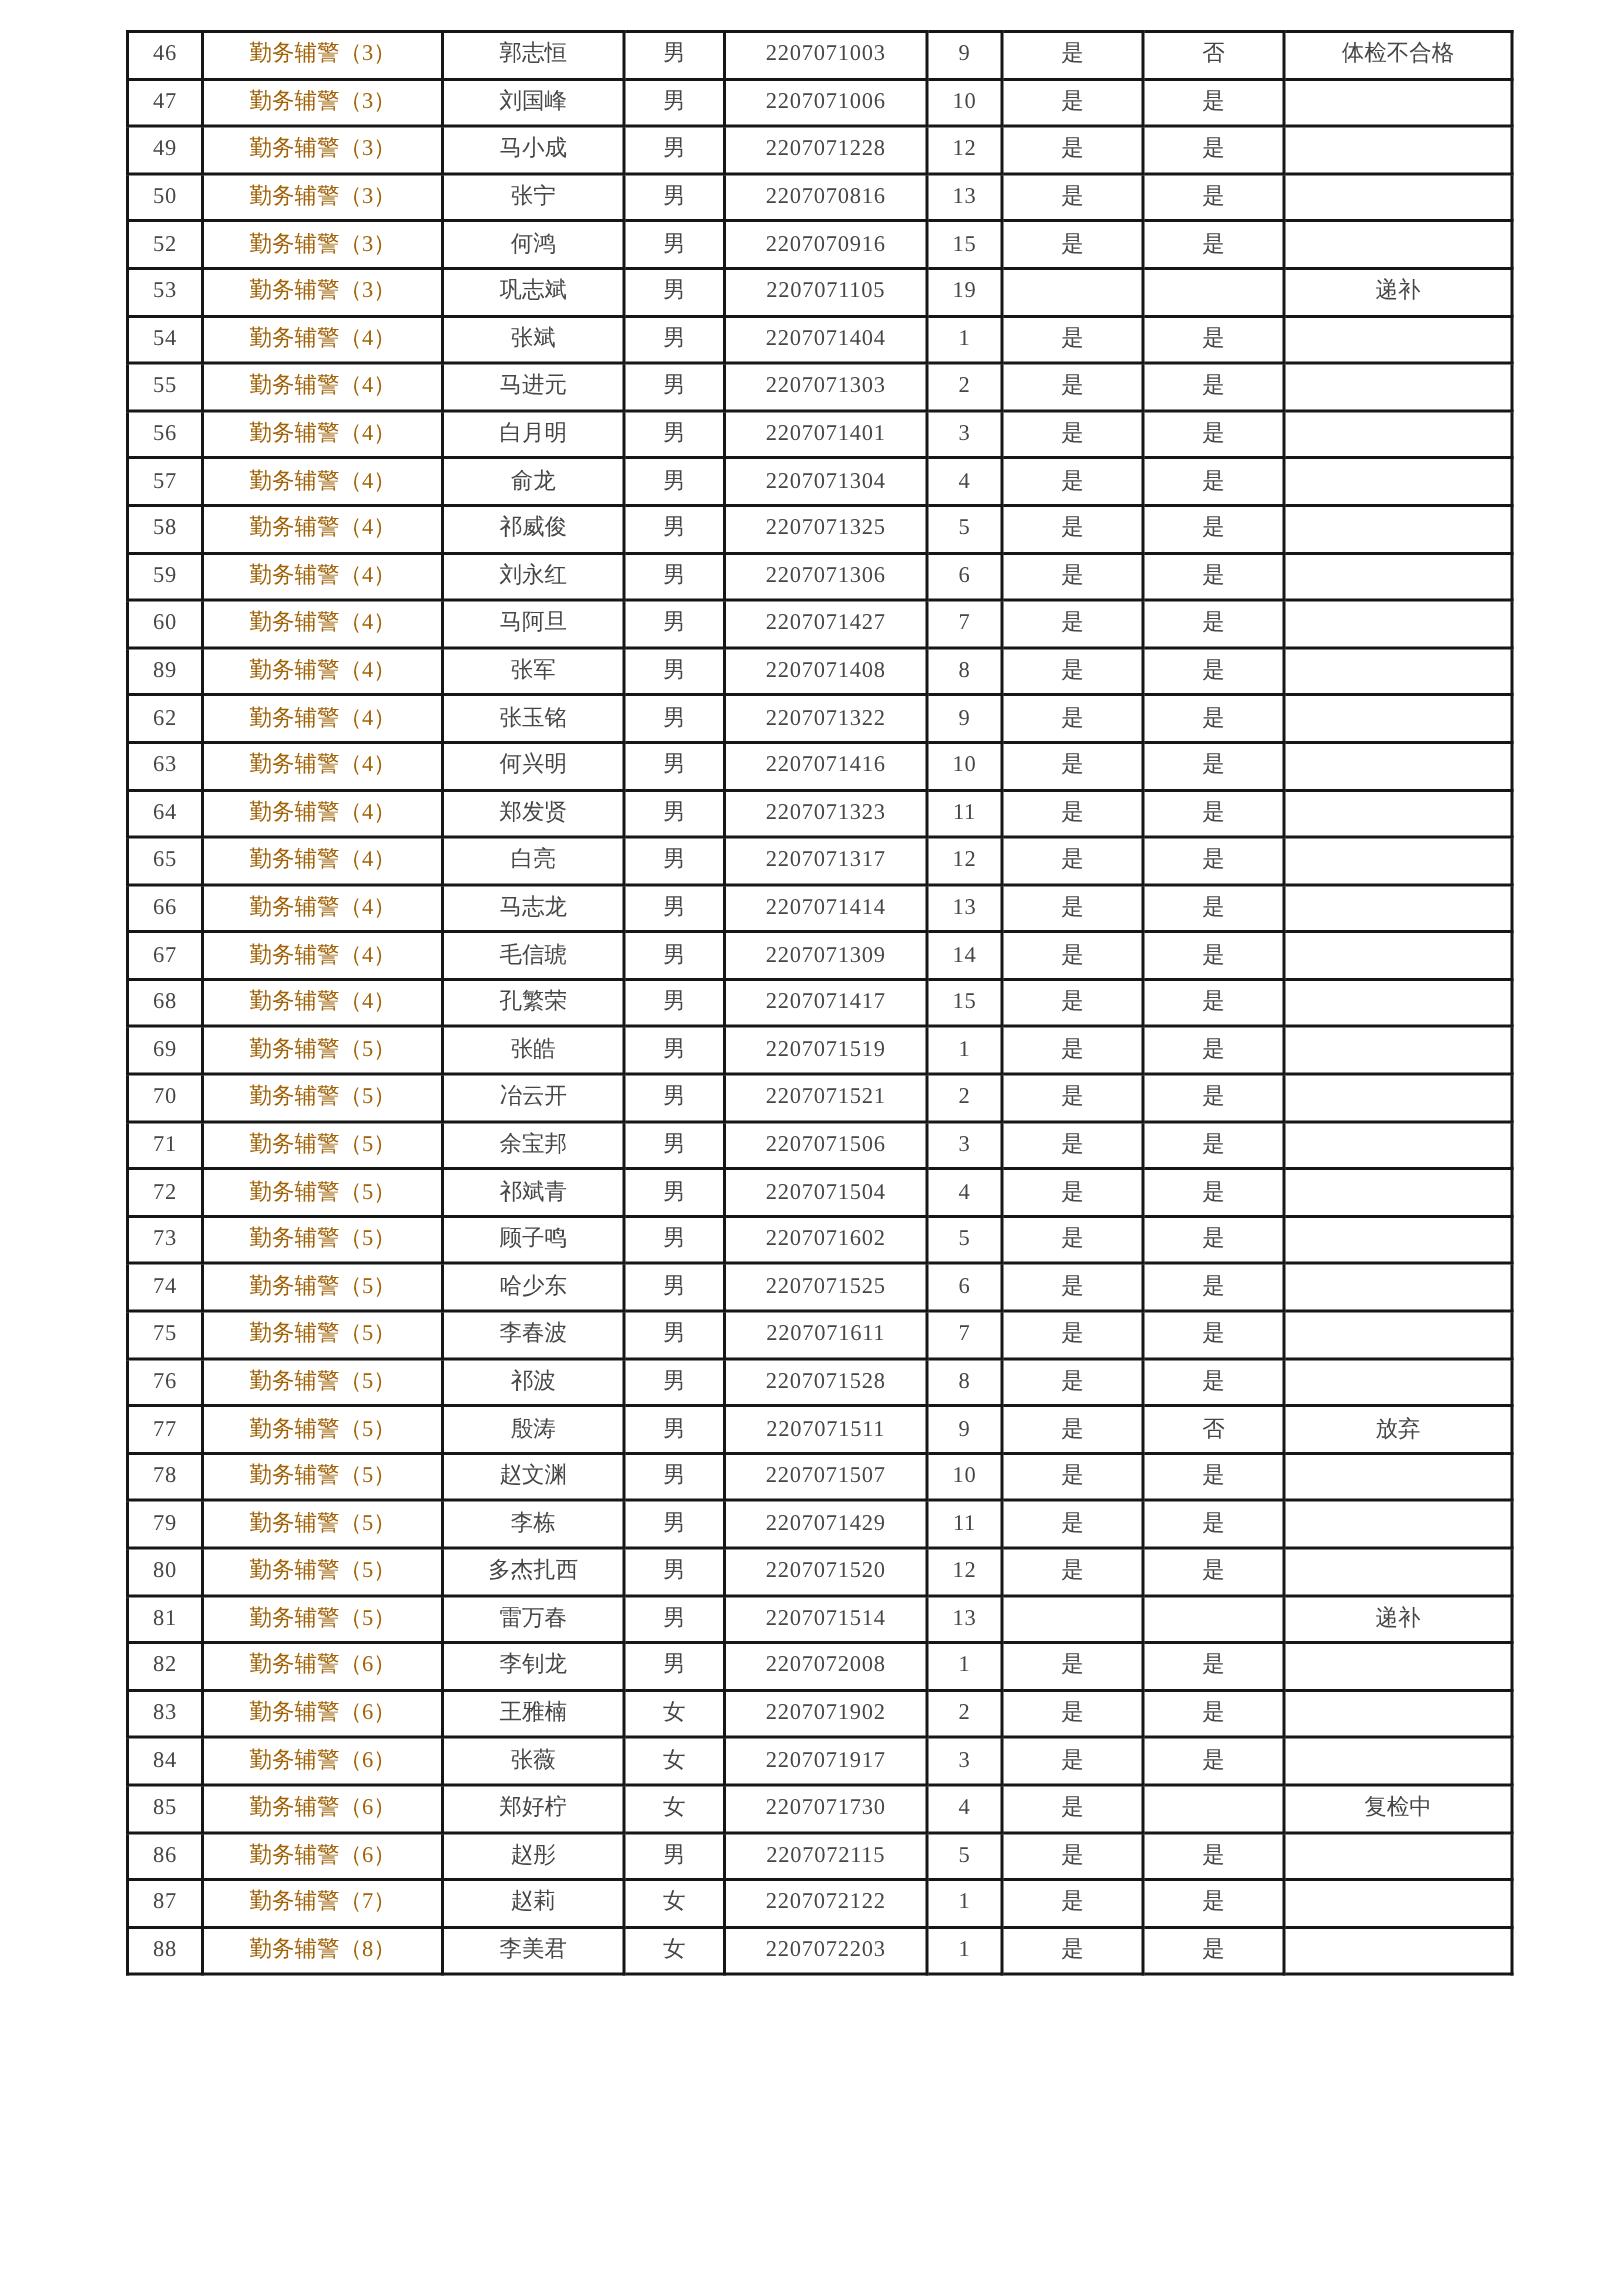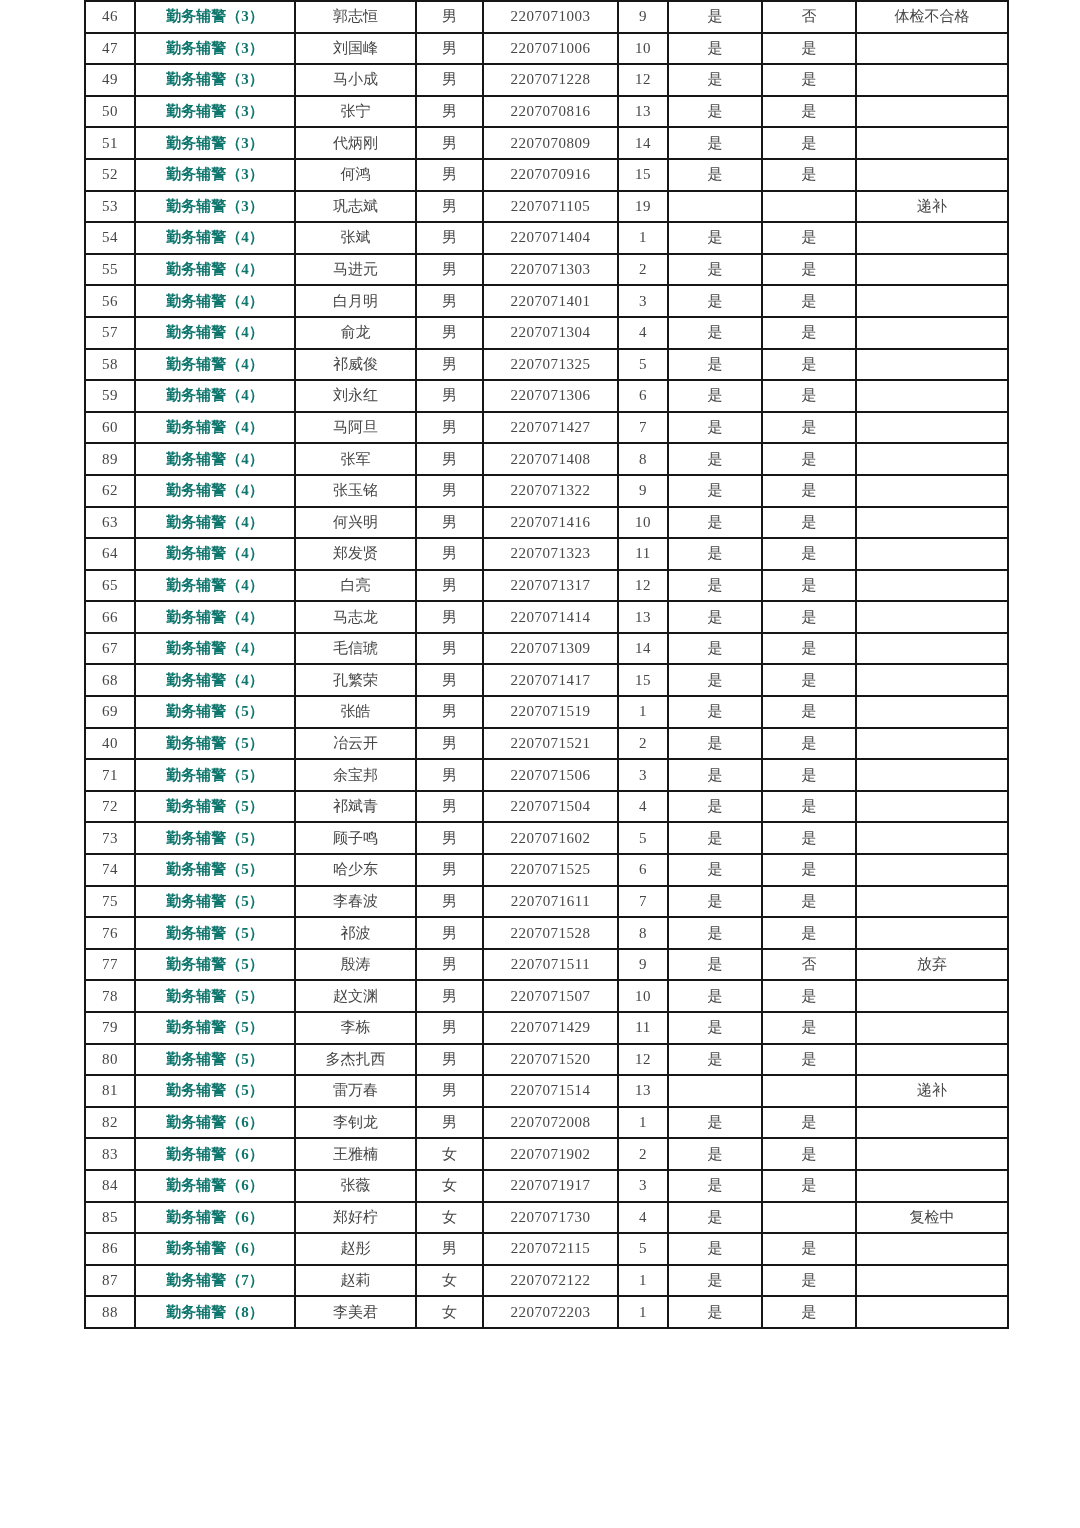--- a/index.html
+++ b/index.html
@@ -10,41 +10,41 @@
   body {
     width: 1080px;
     height: 1528px;
     position: relative;
     font-family: "Liberation Serif", "DejaVu Serif", serif;
     color: #454545;
   }
   .table-wrap {
     position: absolute;
     left: 84px;
-    top: 0;
+    top: 20px;
   }
   table.result-table {
     border-collapse: collapse;
     table-layout: fixed;
   }
   table.result-table td {
     border: 2px solid #161616;
     height: 29.6px;
     padding: 0 2px;
     text-align: center;
     vertical-align: middle;
     font-size: 15px;
     line-height: 1;
     white-space: nowrap;
     overflow: hidden;
     color: #464646;
   }
   table.result-table td.col-position {
-    font-weight: 700;
-    color: #0f766e;
+    font-weight: 400;
+    color: #a16207;
   }
   table.result-table td.col-no,
   table.result-table td.col-exam,
   table.result-table td.col-rank {
     font-family: "Liberation Serif", "DejaVu Serif", serif;
     letter-spacing: 0.5px;
   }
 </style>
 </head>
 <body>
@@ -101,31 +101,20 @@
           <td class="col-position">勤务辅警（3）</td>
           <td class="col-name">张宁</td>
           <td class="col-gender">男</td>
           <td class="col-exam">2207070816</td>
           <td class="col-rank">13</td>
           <td class="col-pass1">是</td>
           <td class="col-pass2">是</td>
           <td class="col-remark"></td>
         </tr>
         <tr>
-          <td class="col-no">51</td>
-          <td class="col-position">勤务辅警（3）</td>
-          <td class="col-name">代炳刚</td>
-          <td class="col-gender">男</td>
-          <td class="col-exam">2207070809</td>
-          <td class="col-rank">14</td>
-          <td class="col-pass1">是</td>
-          <td class="col-pass2">是</td>
-          <td class="col-remark"></td>
-        </tr>
-        <tr>
           <td class="col-no">52</td>
           <td class="col-position">勤务辅警（3）</td>
           <td class="col-name">何鸿</td>
           <td class="col-gender">男</td>
           <td class="col-exam">2207070916</td>
           <td class="col-rank">15</td>
           <td class="col-pass1">是</td>
           <td class="col-pass2">是</td>
           <td class="col-remark"></td>
         </tr>
@@ -310,21 +299,21 @@
           <td class="col-position">勤务辅警（5）</td>
           <td class="col-name">张皓</td>
           <td class="col-gender">男</td>
           <td class="col-exam">2207071519</td>
           <td class="col-rank">1</td>
           <td class="col-pass1">是</td>
           <td class="col-pass2">是</td>
           <td class="col-remark"></td>
         </tr>
         <tr>
-          <td class="col-no">40</td>
+          <td class="col-no">70</td>
           <td class="col-position">勤务辅警（5）</td>
           <td class="col-name">冶云开</td>
           <td class="col-gender">男</td>
           <td class="col-exam">2207071521</td>
           <td class="col-rank">2</td>
           <td class="col-pass1">是</td>
           <td class="col-pass2">是</td>
           <td class="col-remark"></td>
         </tr>
         <tr>

